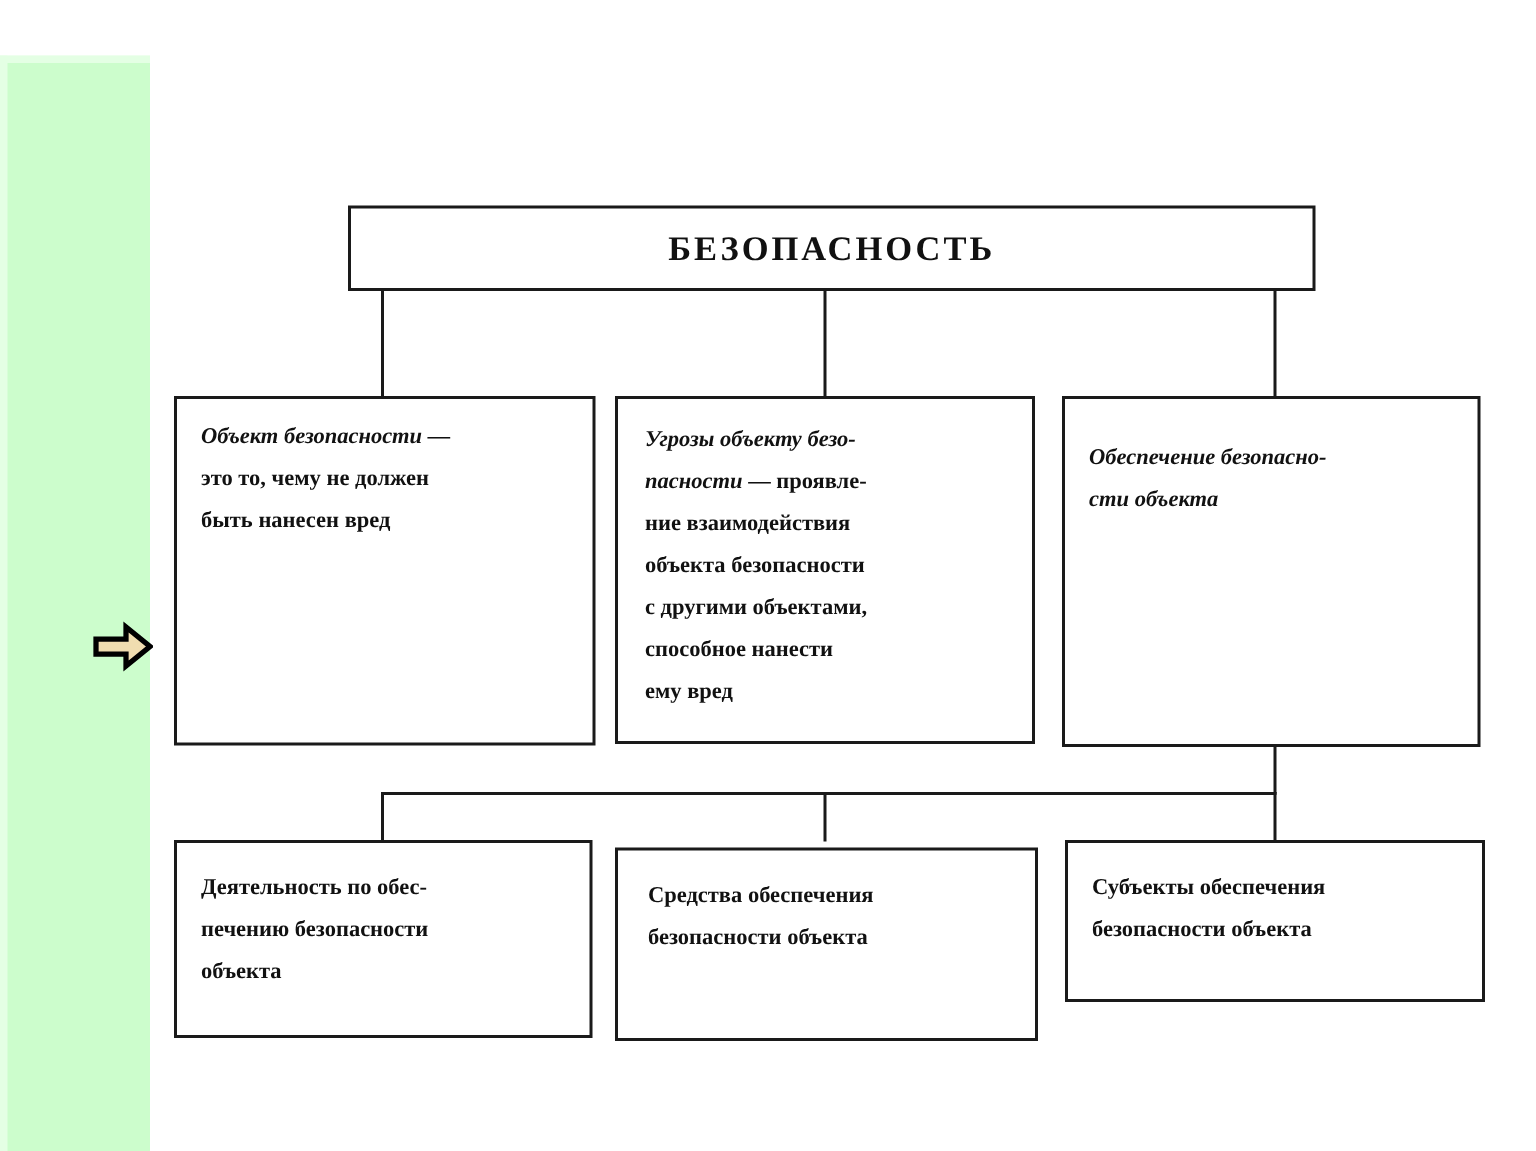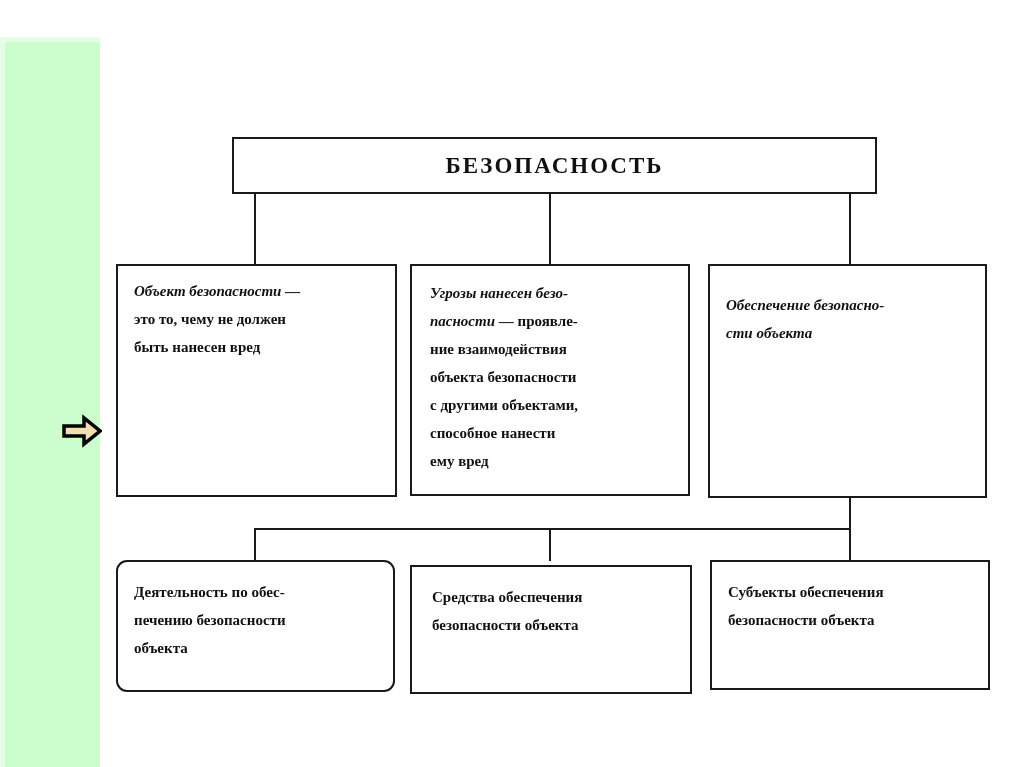--- a/index.html
+++ b/index.html
@@ -45,23 +45,23 @@
     align-items: center;
     justify-content: center;
     font-size: 23px;
     letter-spacing: 2px;
     line-height: 1;
     white-space: normal;
   }
   .box-a { left: 116px; top: 227px; width: 281px; height: 233px; padding: 11px 12px 0 16px; }
   .box-b { left: 410px; top: 227px; width: 280px; height: 232px; padding: 13px 10px 0 18px; }
   .box-c { left: 708px; top: 227px; width: 279px; height: 234px; padding: 25px 10px 0 16px; }
-  .box-d { left: 116px; top: 523px; width: 279px; height: 132px; padding: 16px 10px 0 16px; border-radius: 11px; }
+  .box-d { left: 116px; top: 523px; width: 279px; height: 132px; padding: 16px 10px 0 16px; }
   .box-e { left: 410px; top: 528px; width: 282px; height: 129px; padding: 16px 10px 0 20px; }
-  .box-f { left: 710px; top: 523px; width: 280px; height: 130px; padding: 16px 10px 0 16px; }
+  .box-f { left: 710px; top: 523px; width: 280px; height: 108px; padding: 16px 10px 0 16px; }
   .conn {
     position: absolute;
     background: #1a1a1a;
   }
   .cv { width: 2px; }
   .ch { height: 2px; }
   .v-top-left  { left: 254px; top: 157px; height: 70px; }
   .v-top-mid   { left: 549px; top: 157px; height: 70px; }
   .v-top-right { left: 849px; top: 157px; height: 70px; }
   .v-stub-c    { left: 849px; top: 459px; height: 33px; }
@@ -97,21 +97,21 @@
   <div class="conn cv v-bot-right"></div>
 
   <div class="node title-box">
     <span>БЕЗОПАСНОСТЬ</span>
   </div>
 
   <div class="node box-a"><span class="term">Объект безопасности —</span><span>
 это то, чему не должен
 быть нанесен вред</span></div>
 
-  <div class="node box-b"><span class="term">Угрозы нанесен безо-
+  <div class="node box-b"><span class="term">Угрозы объекту безо-
 пасности</span><span> — проявле-
 ние взаимодействия
 объекта безопасности
 с другими объектами,
 способное нанести
 ему вред</span></div>
 
   <div class="node box-c"><span class="term">Обеспечение безопасно-
 сти объекта</span><span></span></div>
 

